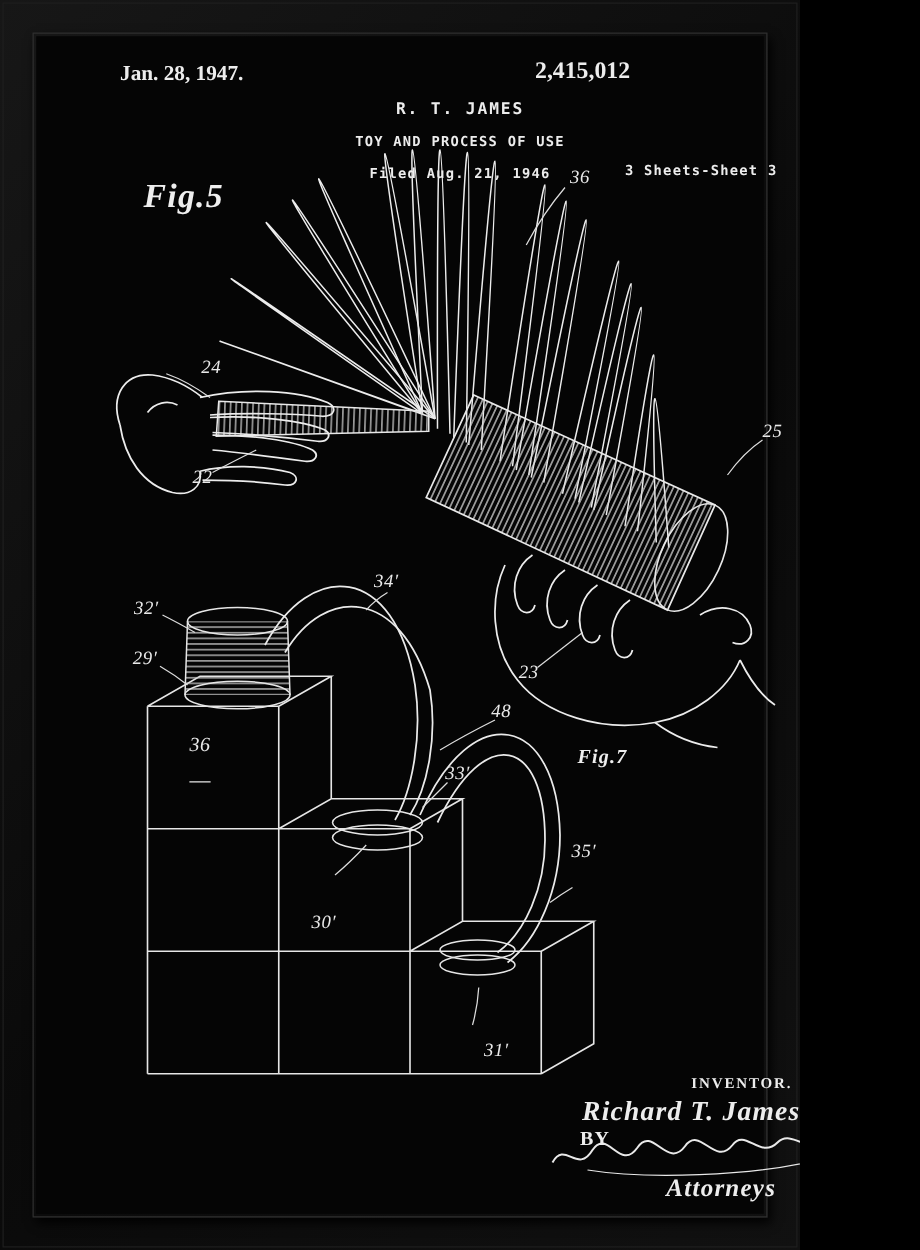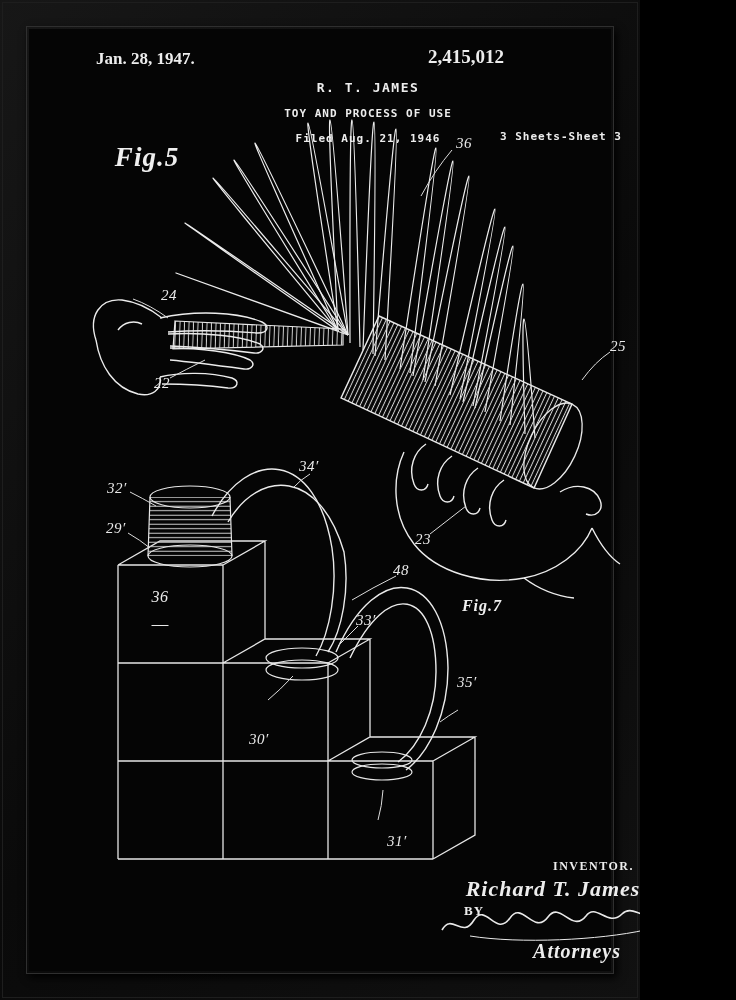--- a/index.html
+++ b/index.html
@@ -172,15 +172,15 @@
   <span class="lbl" style="left:116px;top:528px;">29′</span>
   <span class="lbl" style="left:401px;top:570px;">48</span>
   <span class="lbl uline" style="left:160px;top:607px;font-size:16px;">36</span>
   <span class="lbl" style="left:366px;top:620px;">33′</span>
   <span class="lbl" style="left:259px;top:739px;">30′</span>
   <span class="lbl" style="left:467px;top:682px;">35′</span>
   <span class="lbl" style="left:376px;top:841px;margin-left:21px;">31′</span>
 
   <span class="txt serifb" style="left:553px;top:859px;font-size:12px;letter-spacing:1.5px;">INVENTOR.</span>
   <span class="txt script ctr" style="left:553px;top:876px;font-size:22px;letter-spacing:1px;">Richard T. James</span>
-  <span class="txt serifb" style="left:464px;top:903px;font-size:13px;letter-spacing:1px;">BY</span>
+  <span class="txt serifb" style="left:464px;top:903px;font-size:16px;letter-spacing:1px;">BY</span>
   <span class="txt script ctr" style="left:577px;top:940px;font-size:20px;letter-spacing:1px;">Attorneys</span>
 </div>
 
 </body></html>

